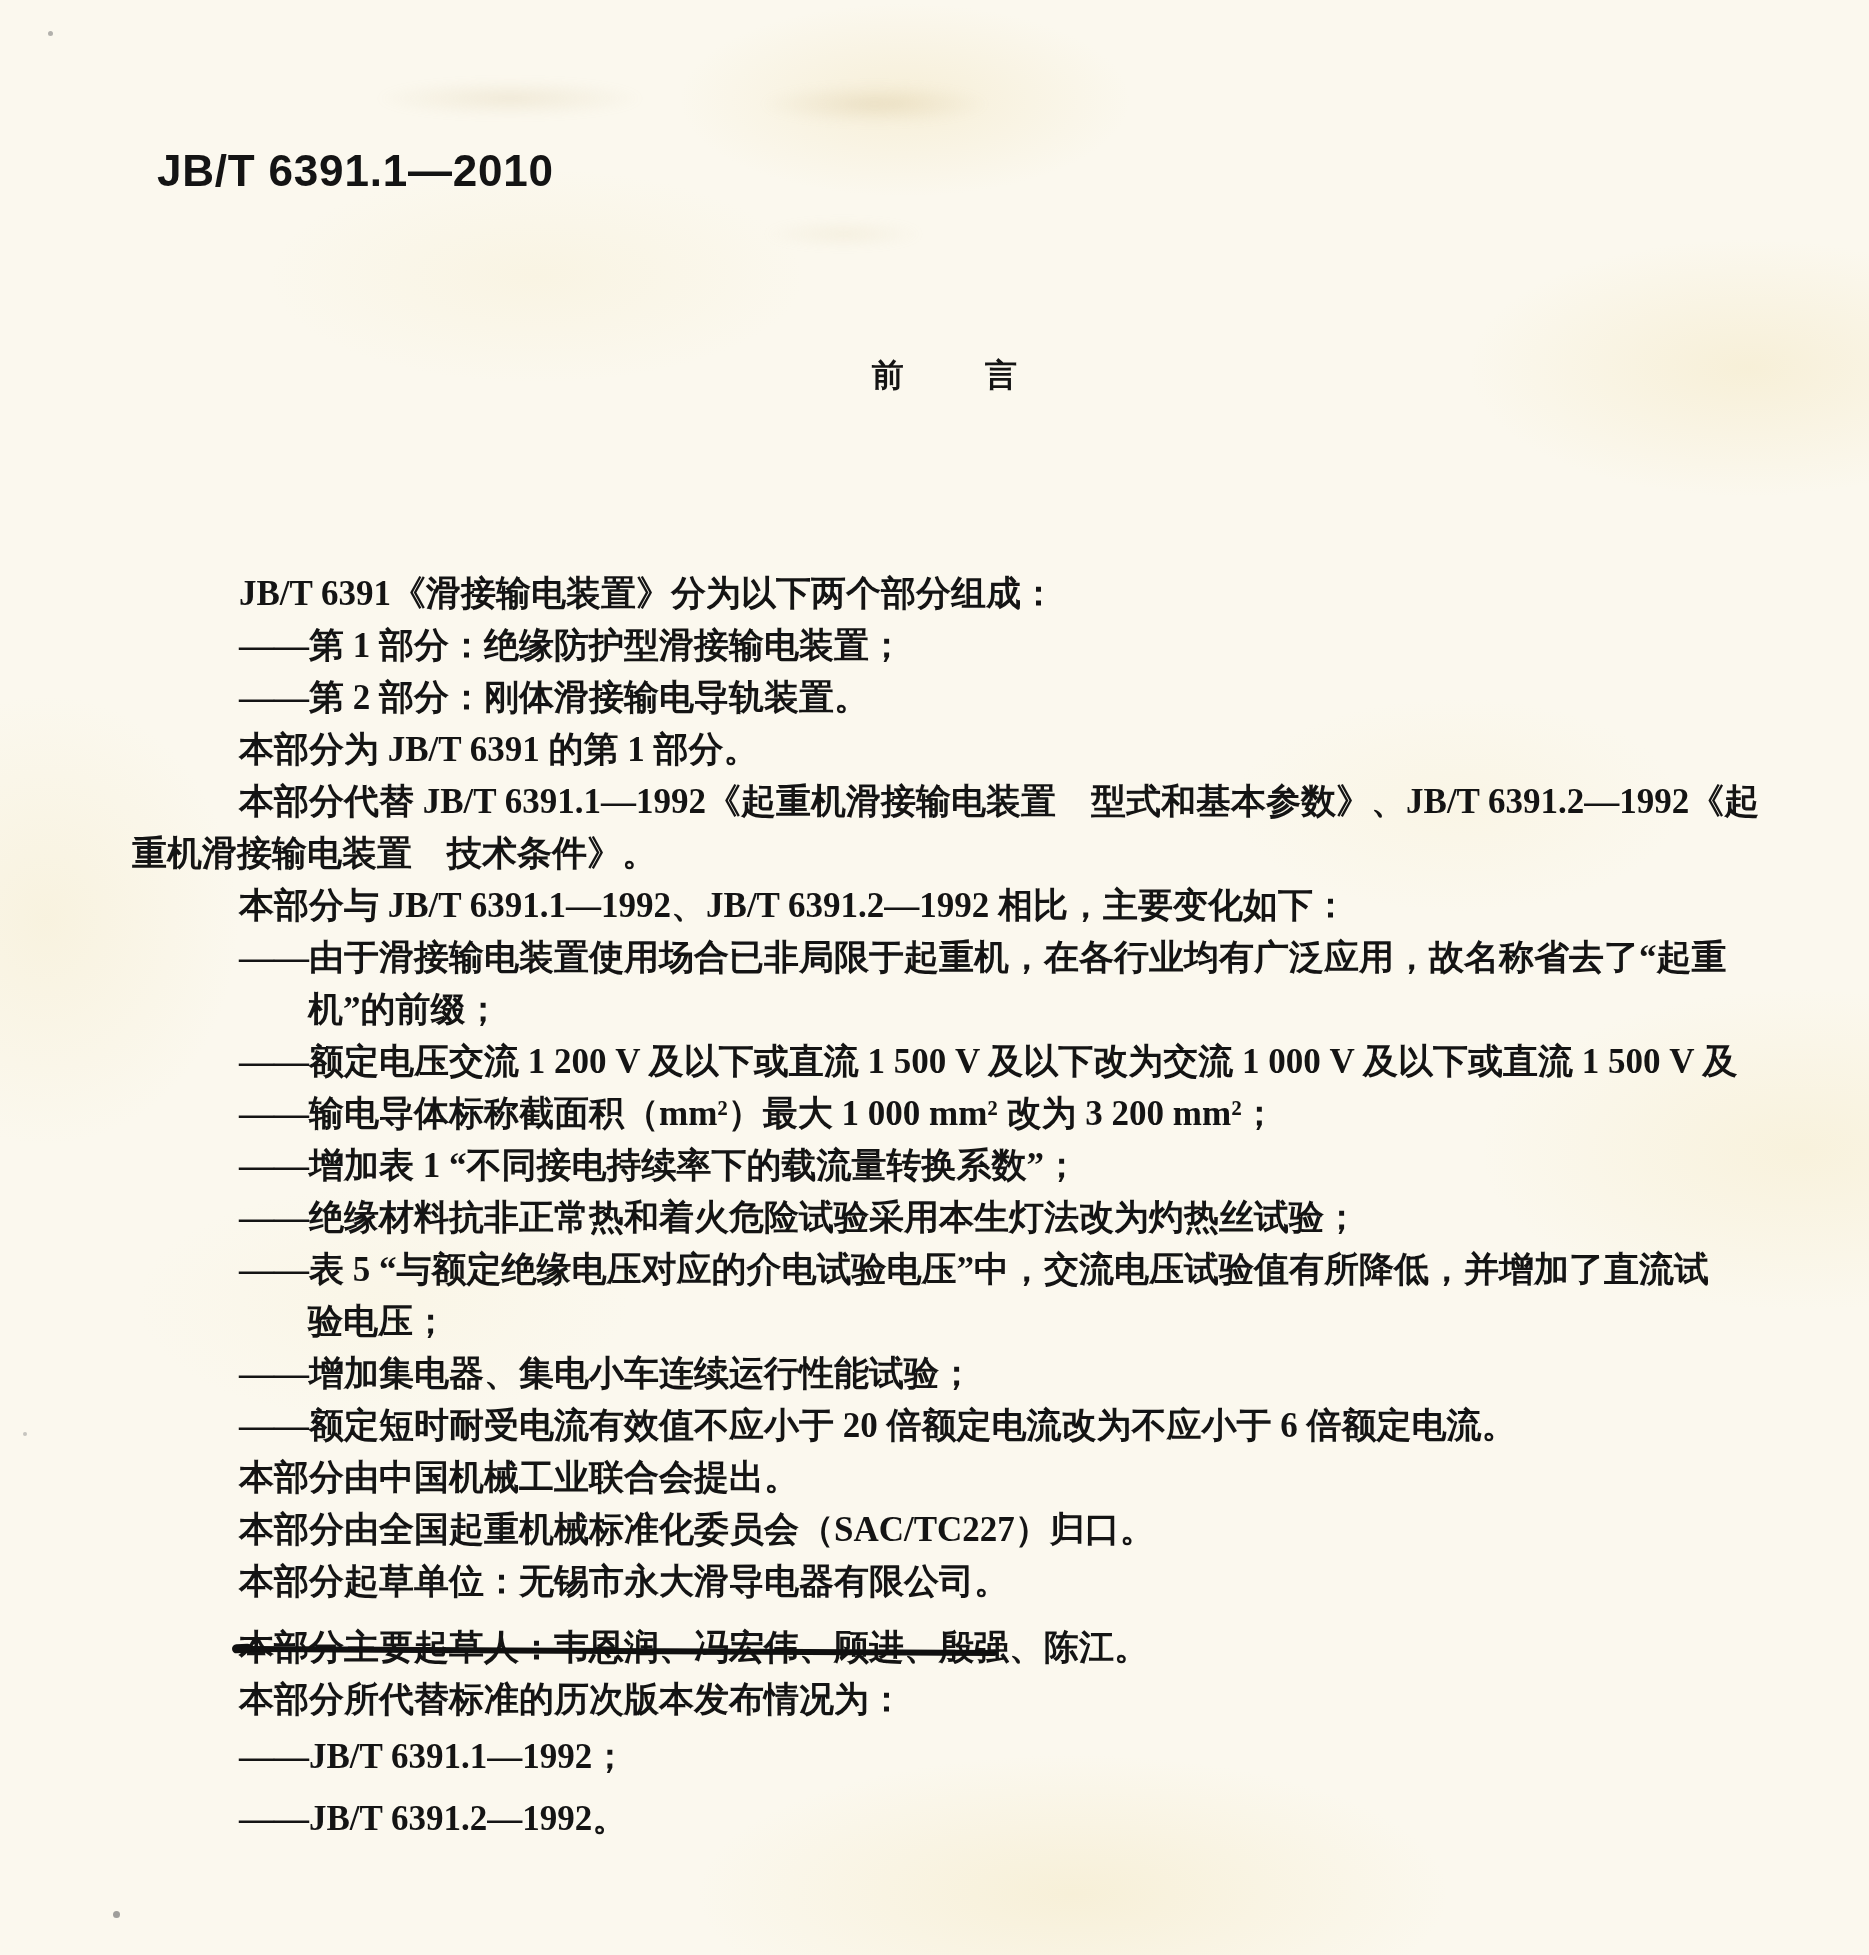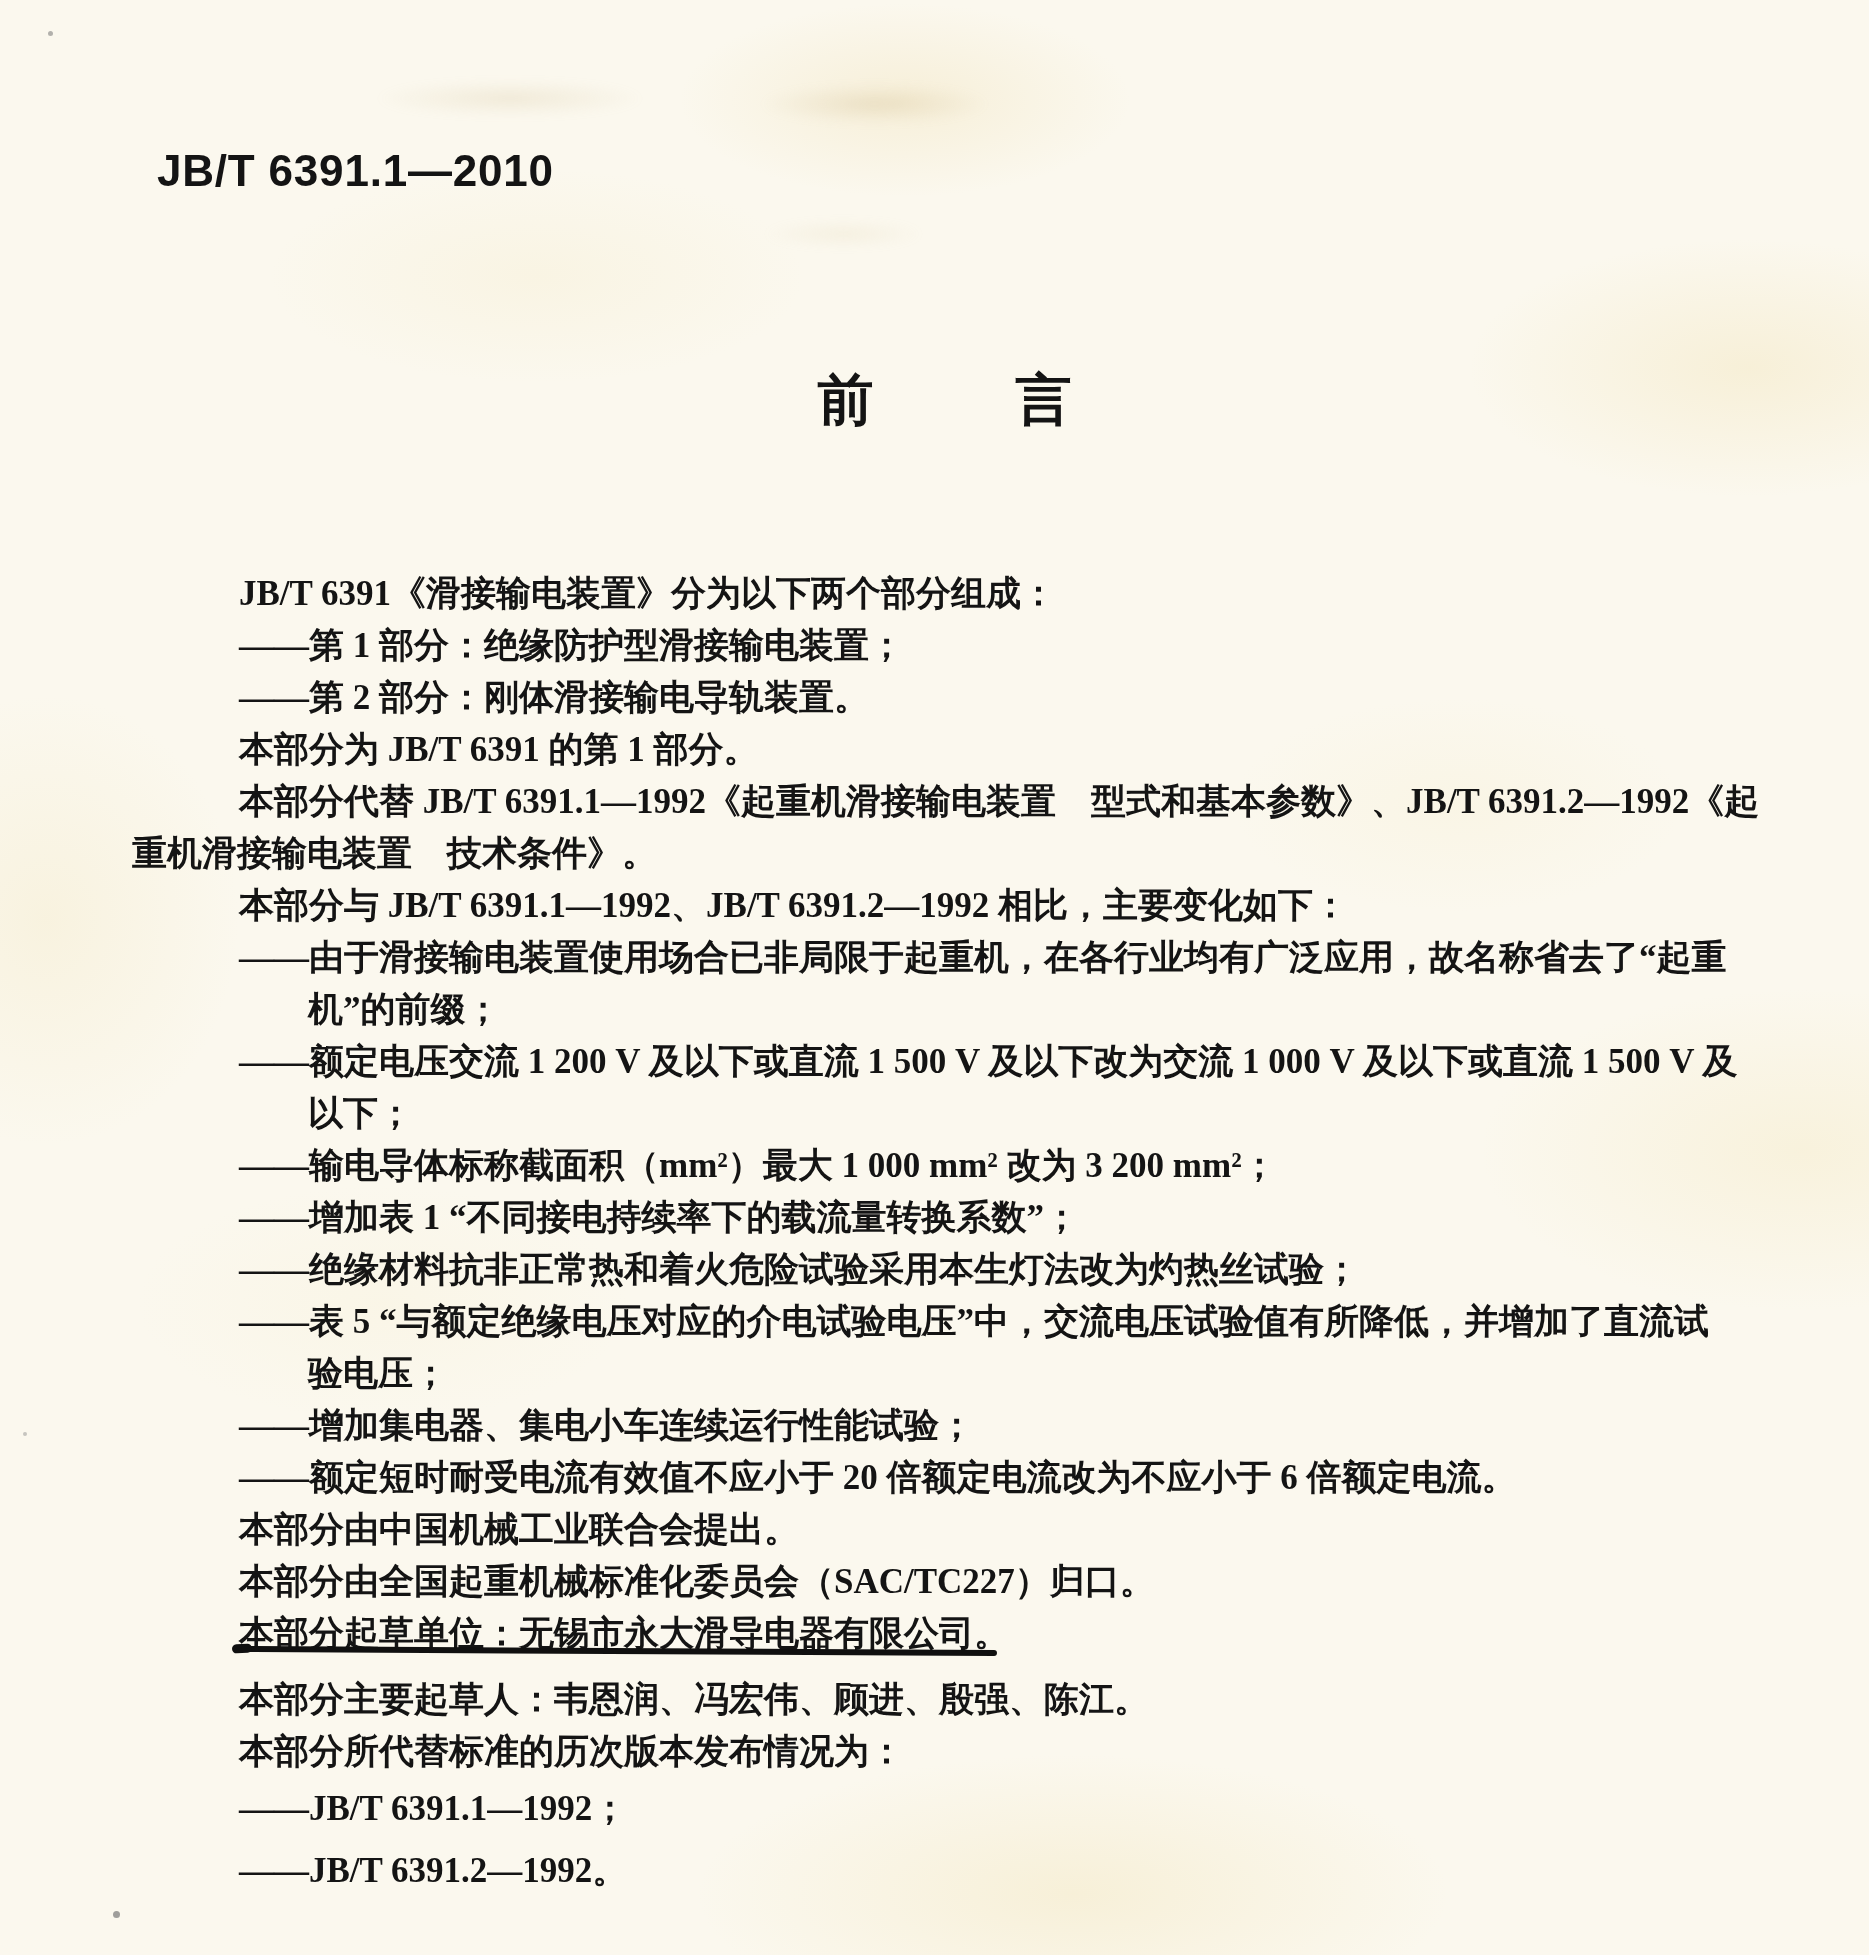--- a/index.html
+++ b/index.html
@@ -32,22 +32,22 @@
   .speck-1{left:48px;top:31px;width:5.4px;height:5.4px;opacity:.55;}
   .speck-2{left:113px;top:1911px;width:7px;height:7px;opacity:.7;}
   .speck-3{left:23px;top:1432px;width:3.8px;height:3.8px;opacity:.4;}
 
   .std-no{
     position:absolute;left:157px;top:146px;
     font-size:44px;font-weight:bold;letter-spacing:0.8px;
     font-family:"Liberation Sans","DejaVu Sans",sans-serif;
   }
   .fw-title{
-    position:absolute;left:132px;top:363px;width:1625px;
-    text-align:center;font-size:56px;font-weight:bold;
+    position:absolute;left:132px;top:354px;width:1625px;
+    text-align:center;font-size:32px;font-weight:bold;
     letter-spacing:.18em;text-indent:.18em;
   }
   .body-block{position:absolute;left:132px;top:568px;width:1671px;}
   .line{
     font-size:35px;line-height:52px;height:52px;
     font-weight:bold;white-space:nowrap;
   }
   .ind{padding-left:107px;}
   .ind2{padding-left:176px;}
   .gap-lg{margin-top:14px;}
@@ -82,21 +82,20 @@
     <div class="line ind">JB/T 6391《滑接输电装置》分为以下两个部分组成：</div>
     <div class="line ind">——第 1 部分：绝缘防护型滑接输电装置；</div>
     <div class="line ind">——第 2 部分：刚体滑接输电导轨装置。</div>
     <div class="line ind">本部分为 JB/T 6391 的第 1 部分。</div>
     <div class="line ind">本部分代替 JB/T 6391.1—1992《起重机滑接输电装置　型式和基本参数》、JB/T 6391.2—1992《起</div>
     <div class="line">重机滑接输电装置　技术条件》。</div>
     <div class="line ind">本部分与 JB/T 6391.1—1992、JB/T 6391.2—1992 相比，主要变化如下：</div>
     <div class="line ind">——由于滑接输电装置使用场合已非局限于起重机，在各行业均有广泛应用，故名称省去了“起重</div>
     <div class="line ind2">机”的前缀；</div>
     <div class="line ind">——额定电压交流 1 200 V 及以下或直流 1 500 V 及以下改为交流 1 000 V 及以下或直流 1 500 V 及</div>
-    <div class="line ind2">以下；</div>
     <div class="line ind">——输电导体标称截面积（mm²）最大 1 000 mm² 改为 3 200 mm²；</div>
     <div class="line ind">——增加表 1 “不同接电持续率下的载流量转换系数”；</div>
     <div class="line ind">——绝缘材料抗非正常热和着火危险试验采用本生灯法改为灼热丝试验；</div>
     <div class="line ind">——表 5 “与额定绝缘电压对应的介电试验电压”中，交流电压试验值有所降低，并增加了直流试</div>
     <div class="line ind2">验电压；</div>
     <div class="line ind">——增加集电器、集电小车连续运行性能试验；</div>
     <div class="line ind">——额定短时耐受电流有效值不应小于 20 倍额定电流改为不应小于 6 倍额定电流。</div>
     <div class="line ind">本部分由中国机械工业联合会提出。</div>
     <div class="line ind">本部分由全国起重机械标准化委员会（SAC/TC227）归口。</div>
     <div class="line ind">本部分起草单位：无锡市永大滑导电器有限公司。</div>

